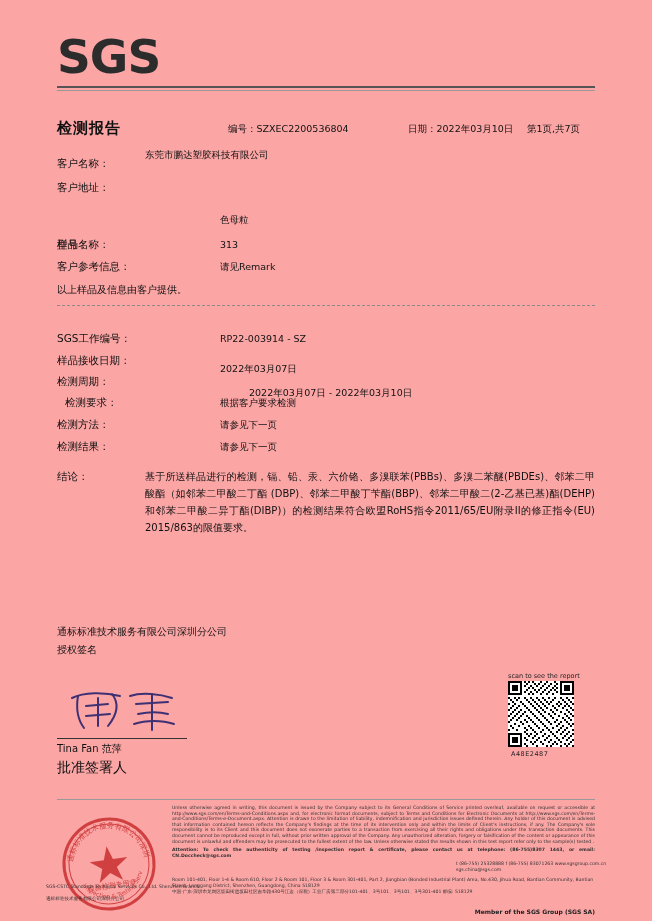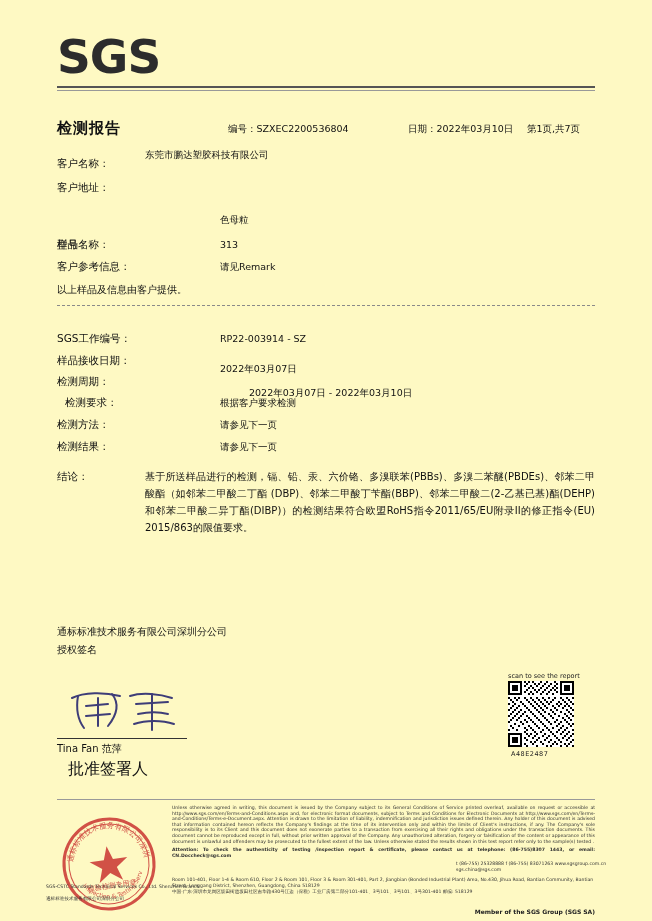--- a/index.html
+++ b/index.html
@@ -15,21 +15,21 @@
     width: 652px;
     height: 921px;
     background: #ffffff;
     overflow: hidden;
   }
   .sheet {
     position: absolute;
     left: 0; top: 0;
     width: 652px;
     height: 921px;
-    background: #fef9c3;
+    background: #fca5a5;
   }
   
   .logo-wrap {
     position: absolute;
     left: 57px;
     top: 33px;
   }
   .logo-text {
     font-family: "DejaVu Sans", "Liberation Sans", sans-serif;
     font-weight: bold;
@@ -145,23 +145,23 @@
   }
   .sig-name {
     position: absolute;
     left: 57px;
     top: 742px;
     font-size: 10px;
     color: #111;
   }
   .sig-role {
     position: absolute;
-    left: 68px;
+    left: 57px;
     top: 759px;
-    font-size: 16px;
+    font-size: 14px;
     color: #111;
   }
   .signature {
     position: absolute;
     left: 64px;
     top: 686px;
     width: 110px;
     height: 48px;
     color: #1a1a6e;
     font-family: "DejaVu Serif", "Liberation Serif", serif;

